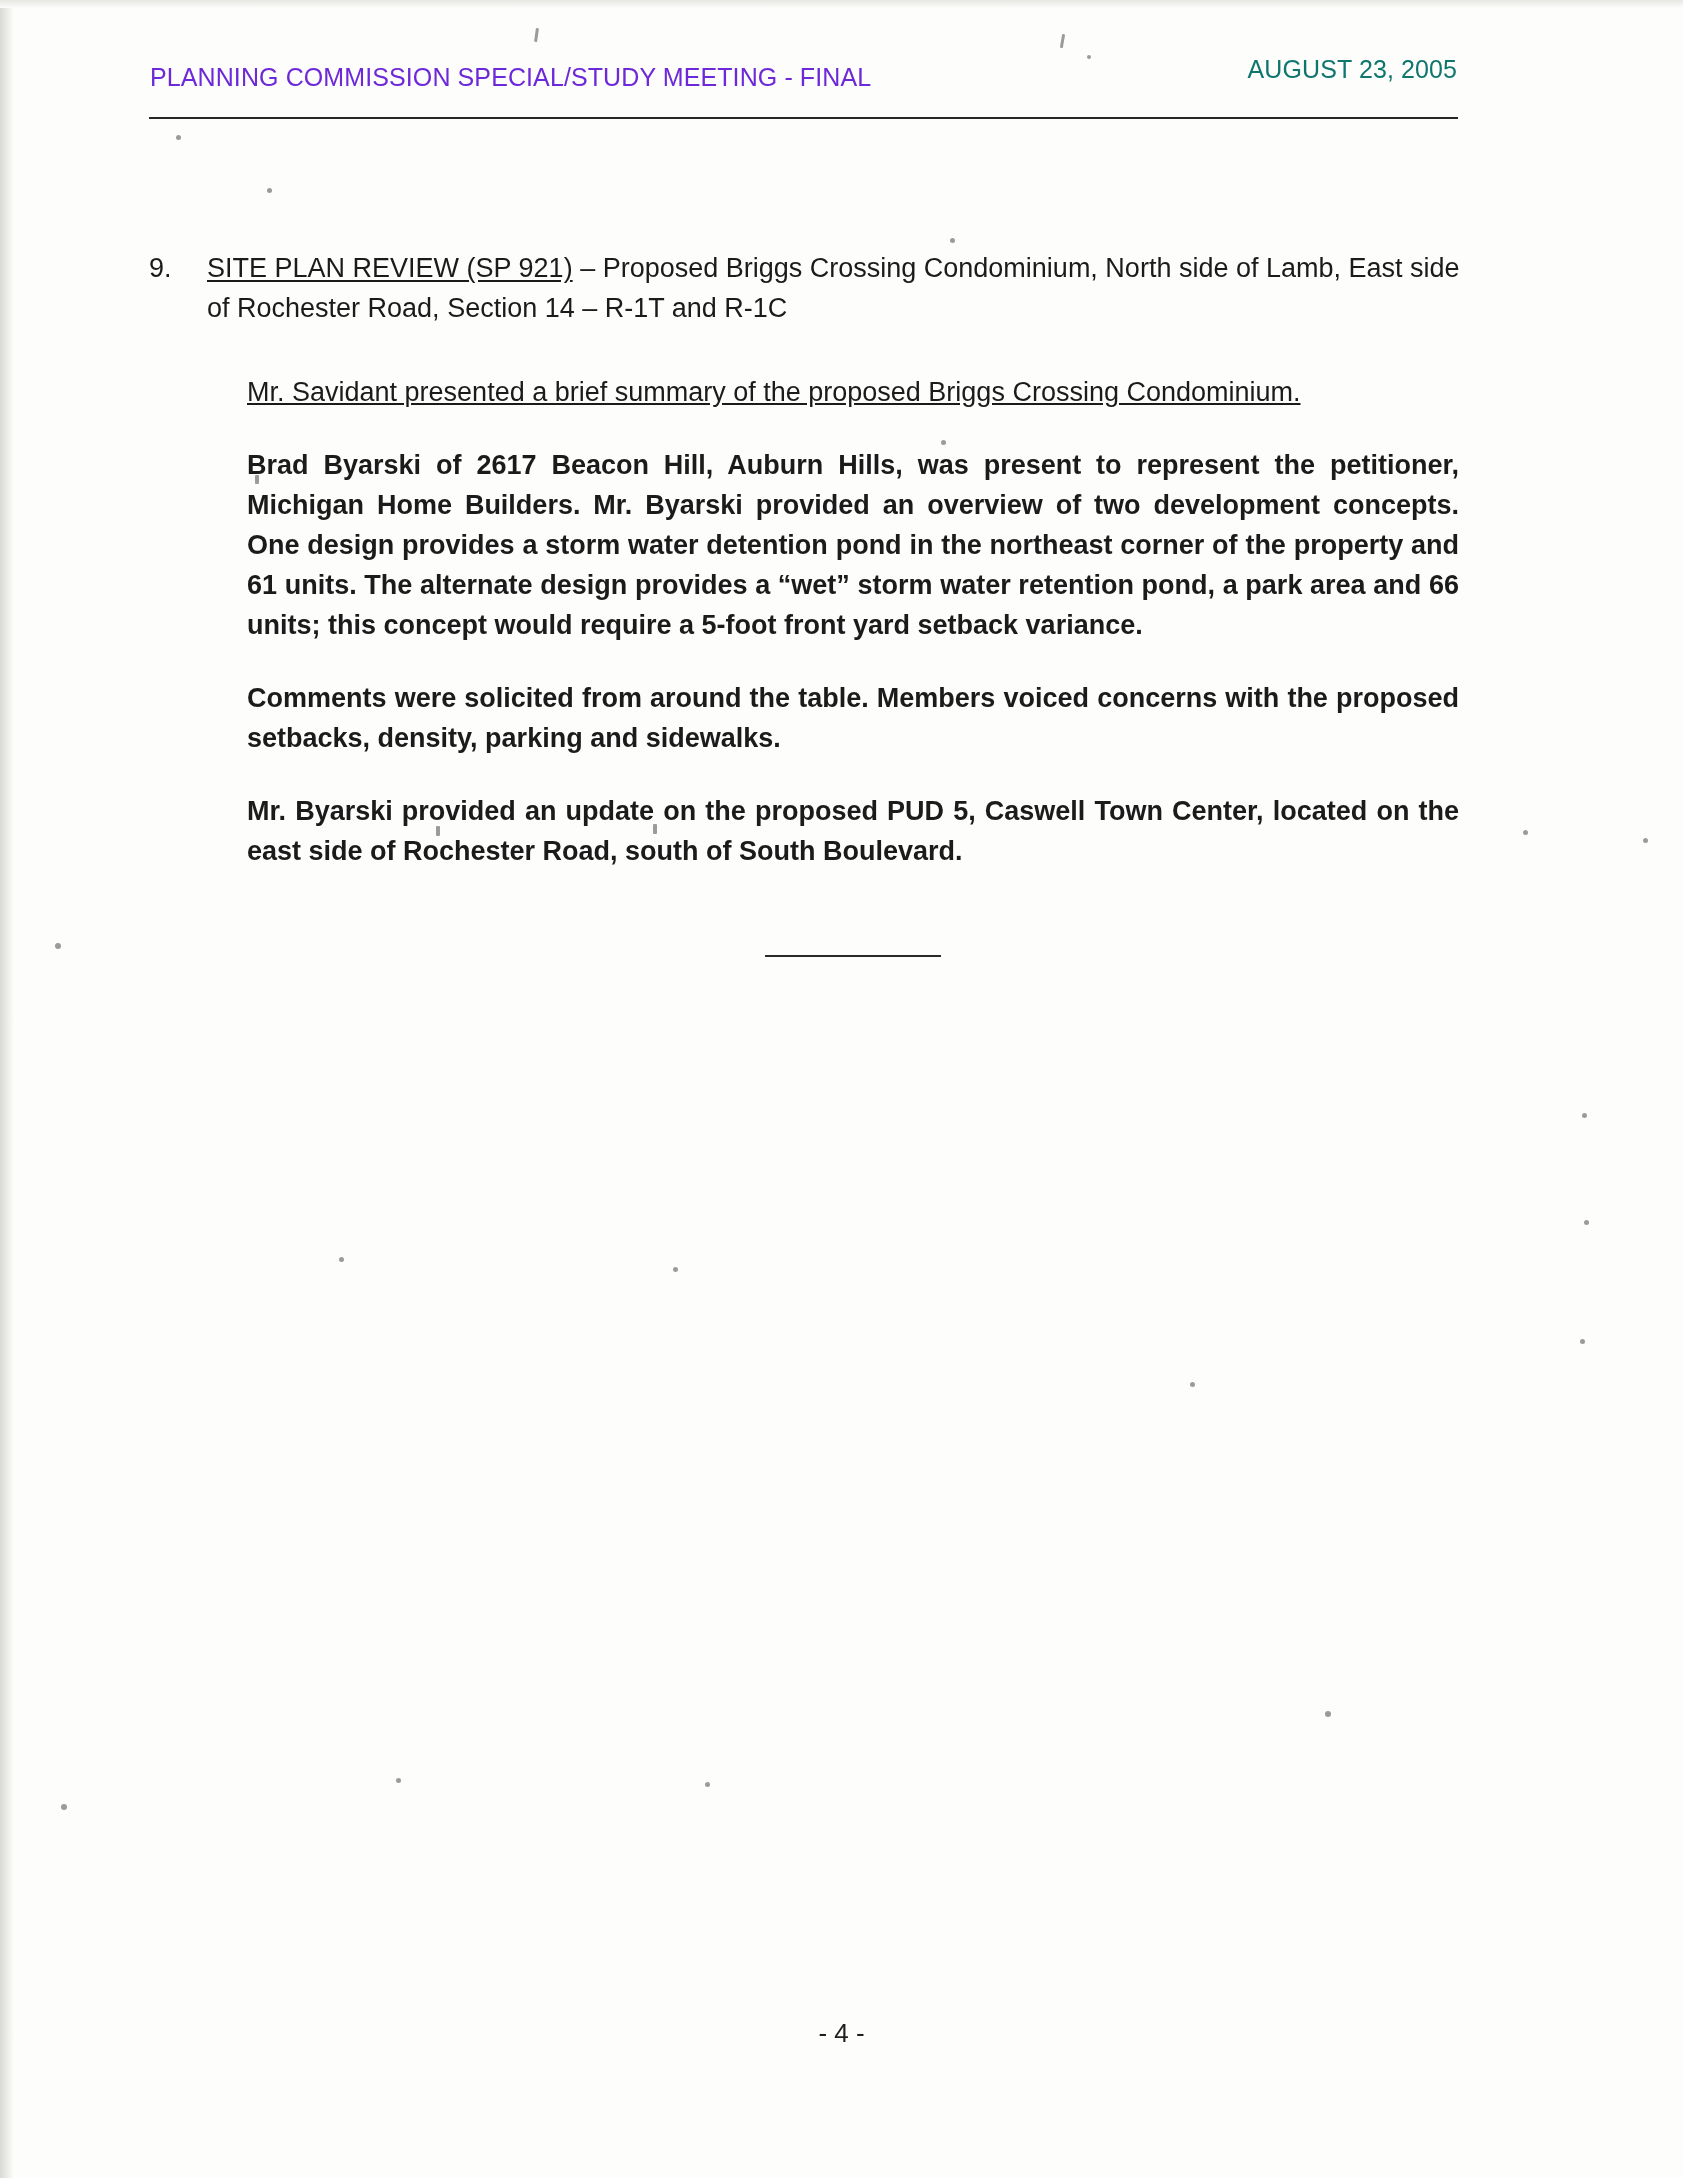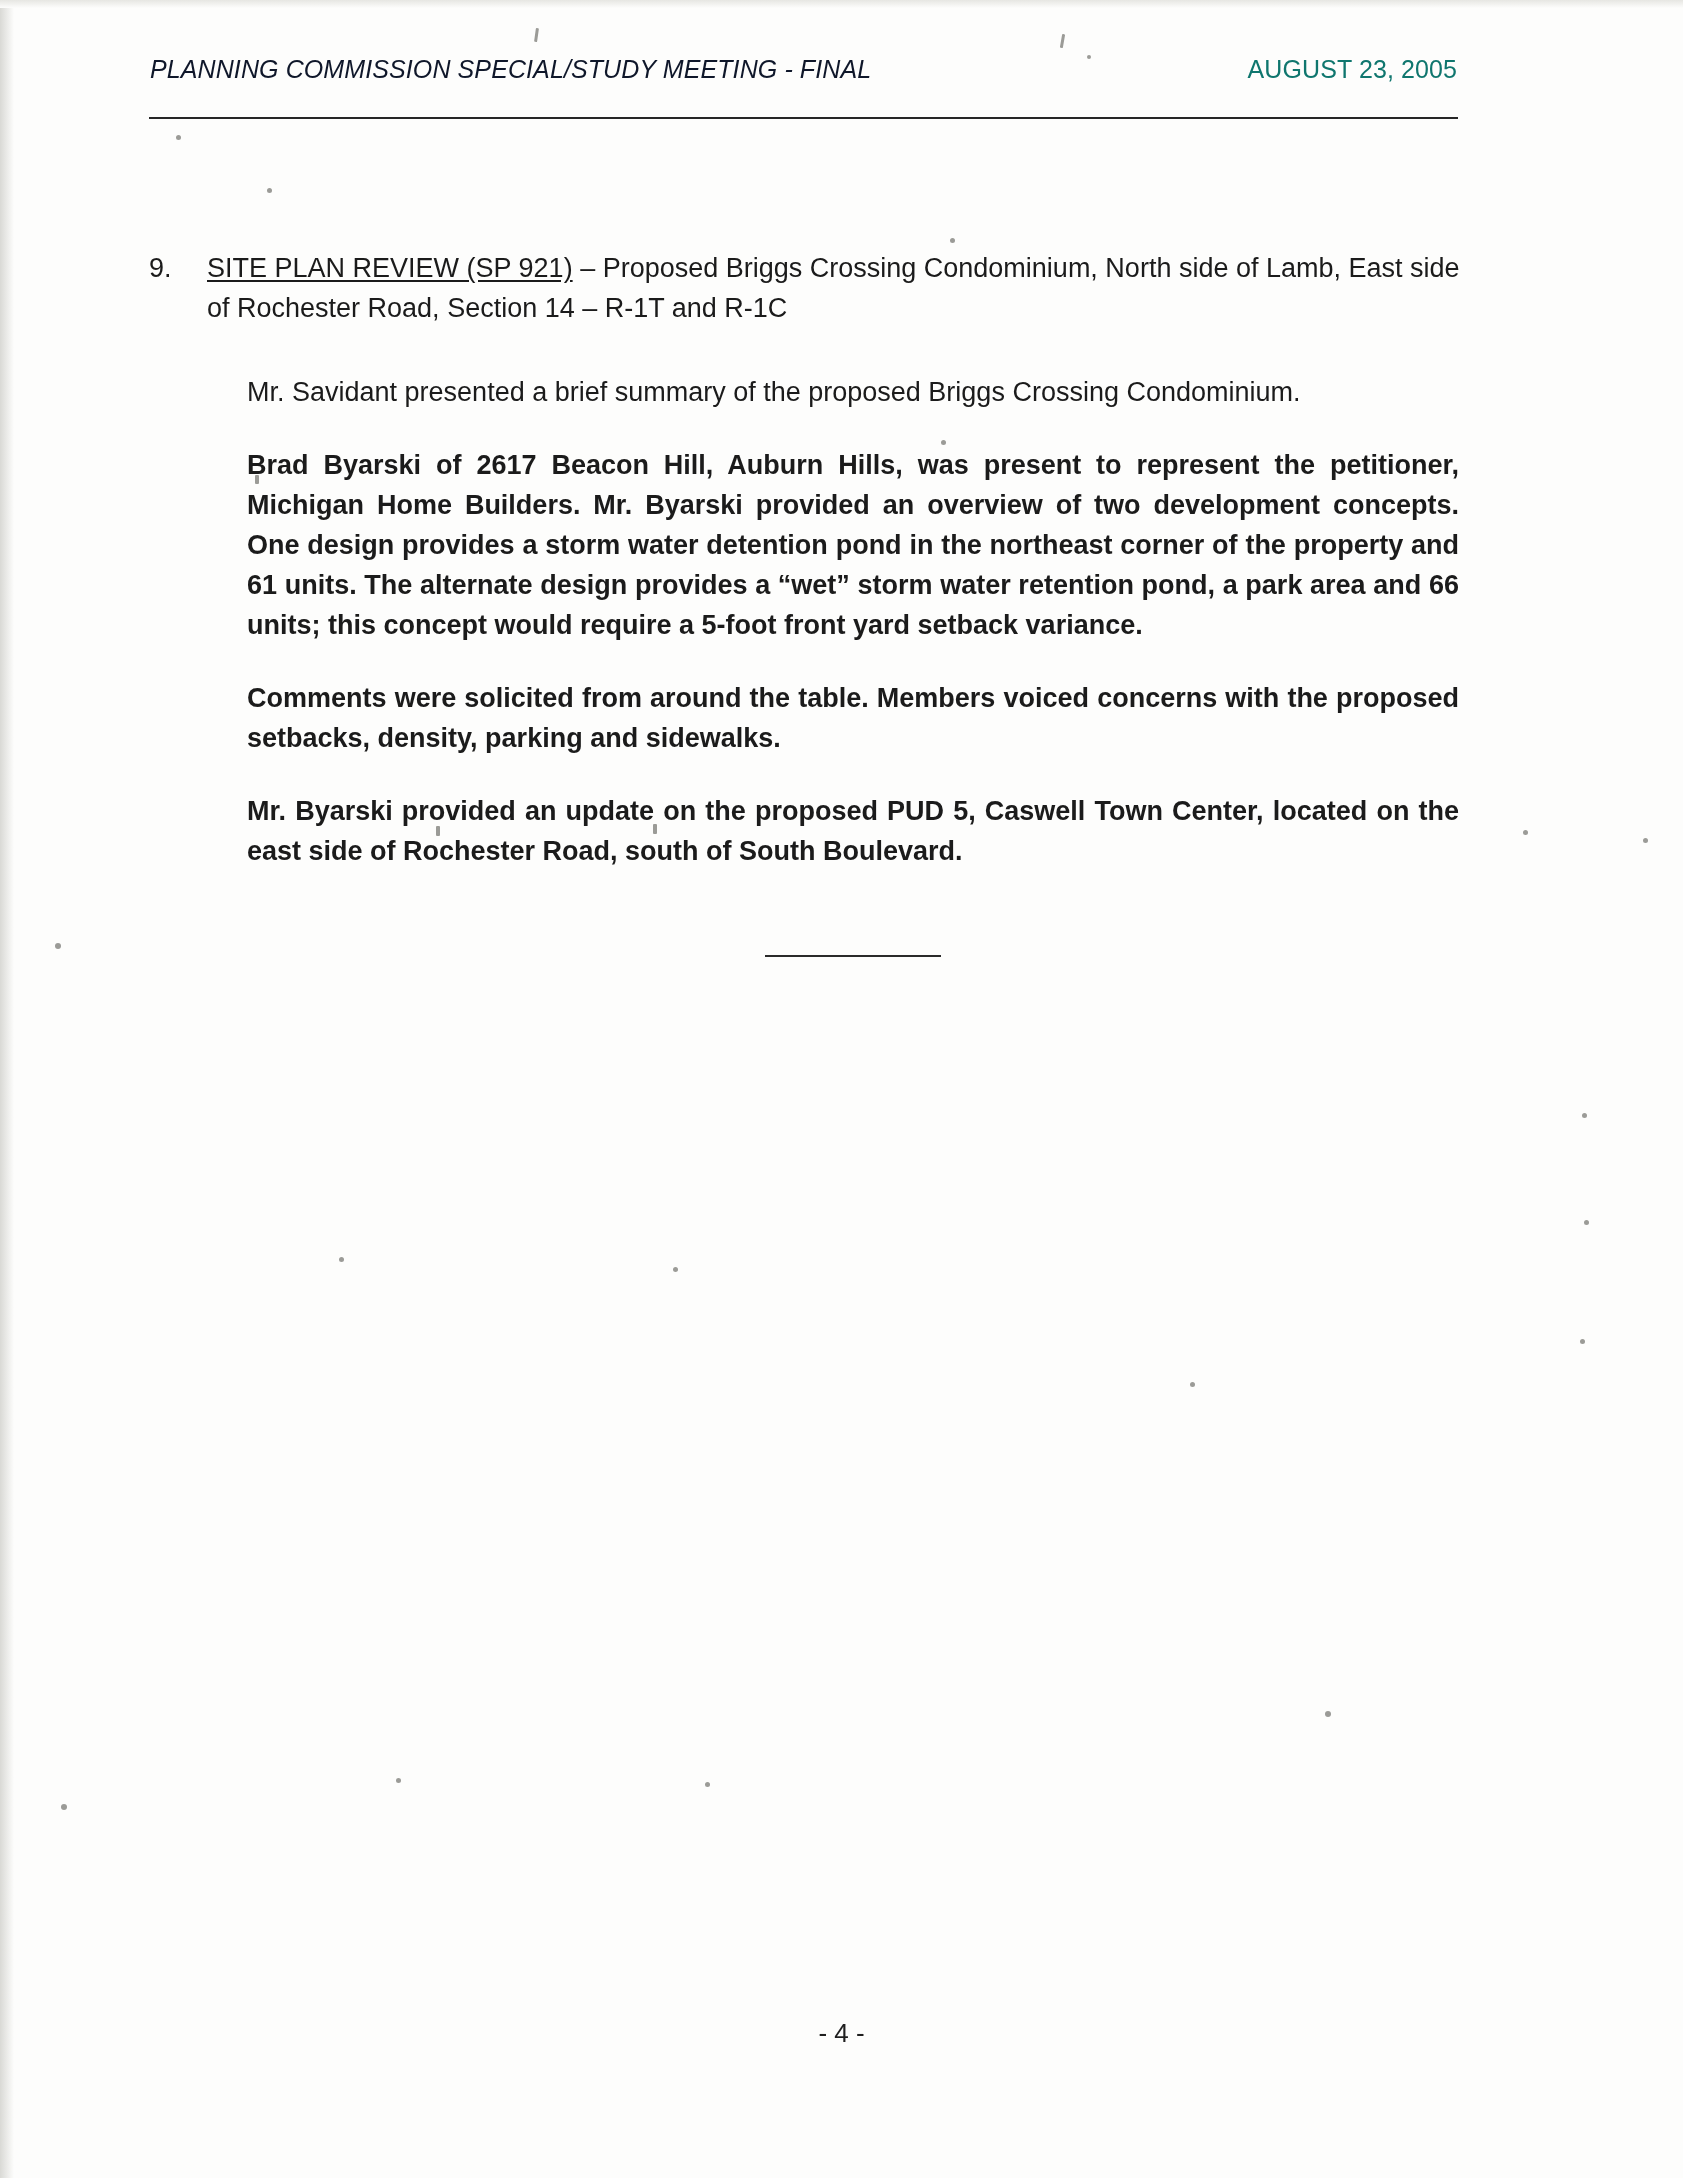--- a/index.html
+++ b/index.html
@@ -43,26 +43,25 @@
   .header {
     position: absolute;
     left: 150px;
     top: 55px;
     width: 1307px;
     height: 34px;
   }
   .header-left {
     position: absolute;
     left: 0;
-    top: 0;
+    top: 8px;
     font-size: 25px;
     letter-spacing: 0.1px;
     white-space: nowrap;
-    color: #0f172a;
-    font-style: italic;
+    color: #6d28d9;
   }
   .header-right {
     position: absolute;
     right: 0;
     top: 0;
     font-size: 25px;
     letter-spacing: 0.1px;
     white-space: nowrap;
     color: #0f766e;
   }
@@ -111,21 +110,21 @@
     text-underline-offset: 3px;
   }
 
   p.para {
     margin: 0 0 0 98px;
     width: 1212px;
     font-size: 27px;
     line-height: 40px;
     text-align: justify;
   }
-  p.para.first-after-title { margin-top: 44px; }
+  p.para.first-after-title { margin-top: 44px; text-decoration: underline; }
   p.para + p.para { margin-top: 33px; font-weight: bold; }
 
   .divider-wrap {
     margin-top: 75px;
     margin-left: 98px;
     width: 1212px;
     text-align: center;
   }
   .divider {
     display: inline-block;

